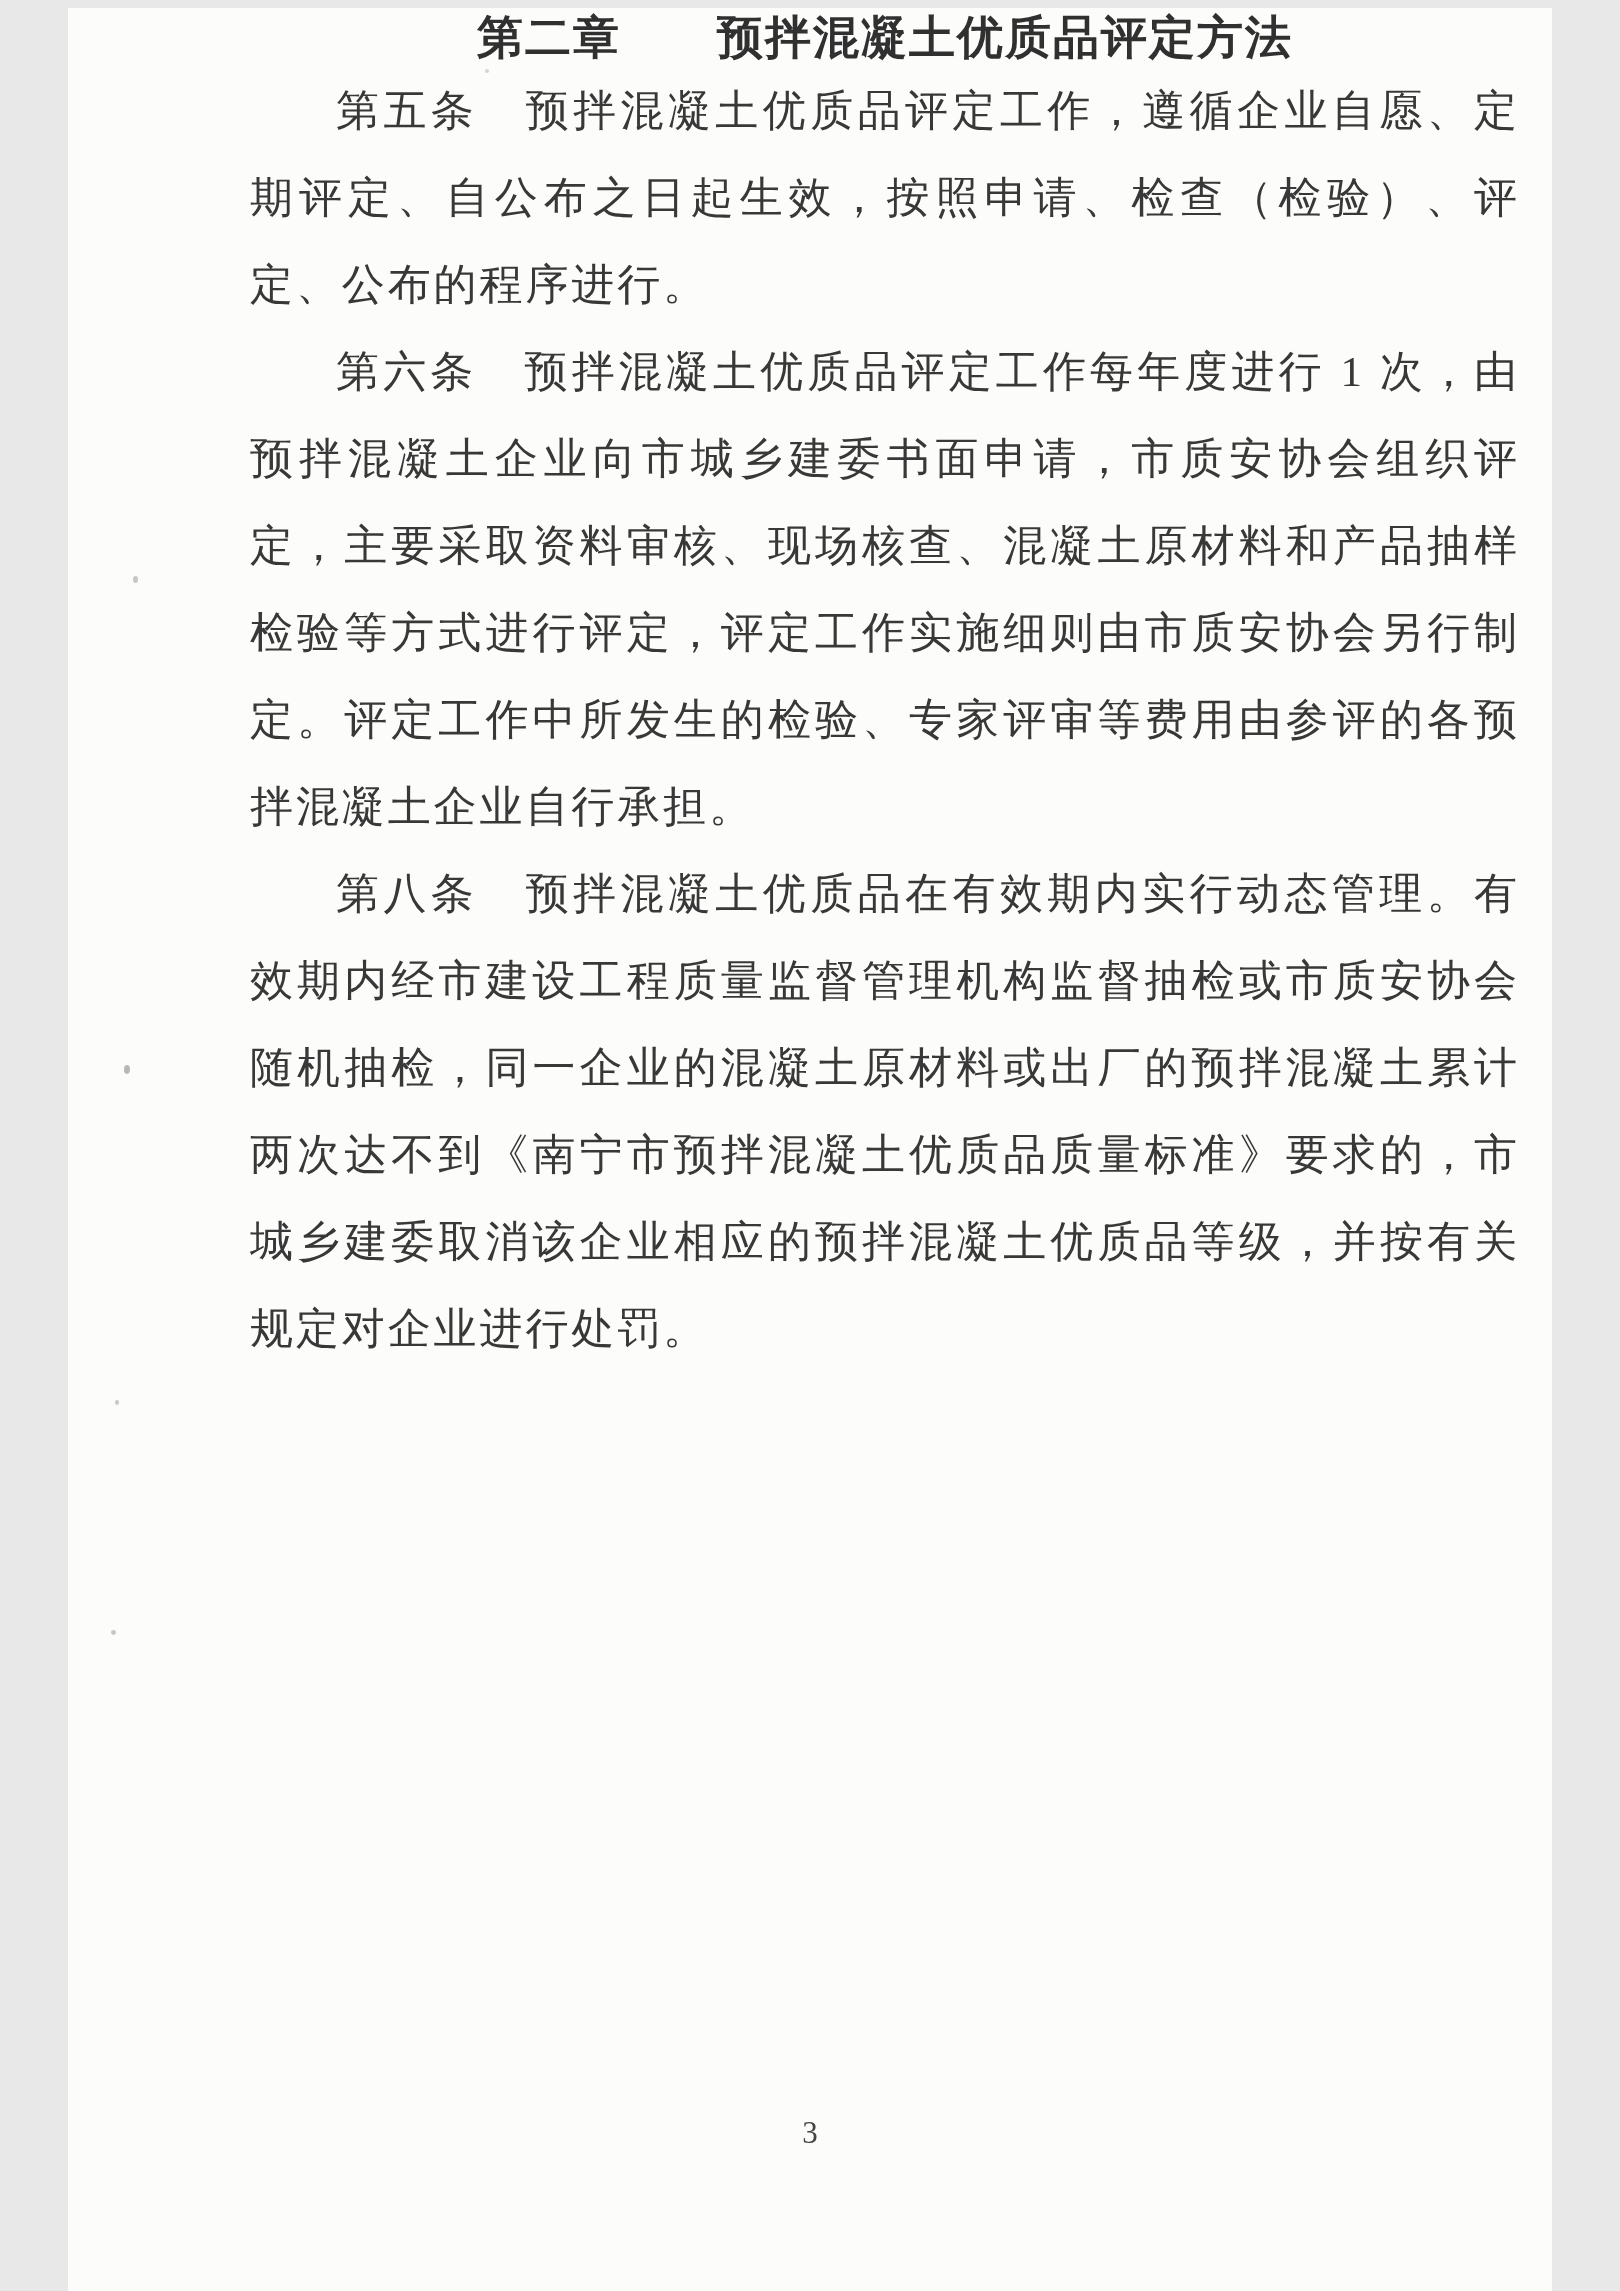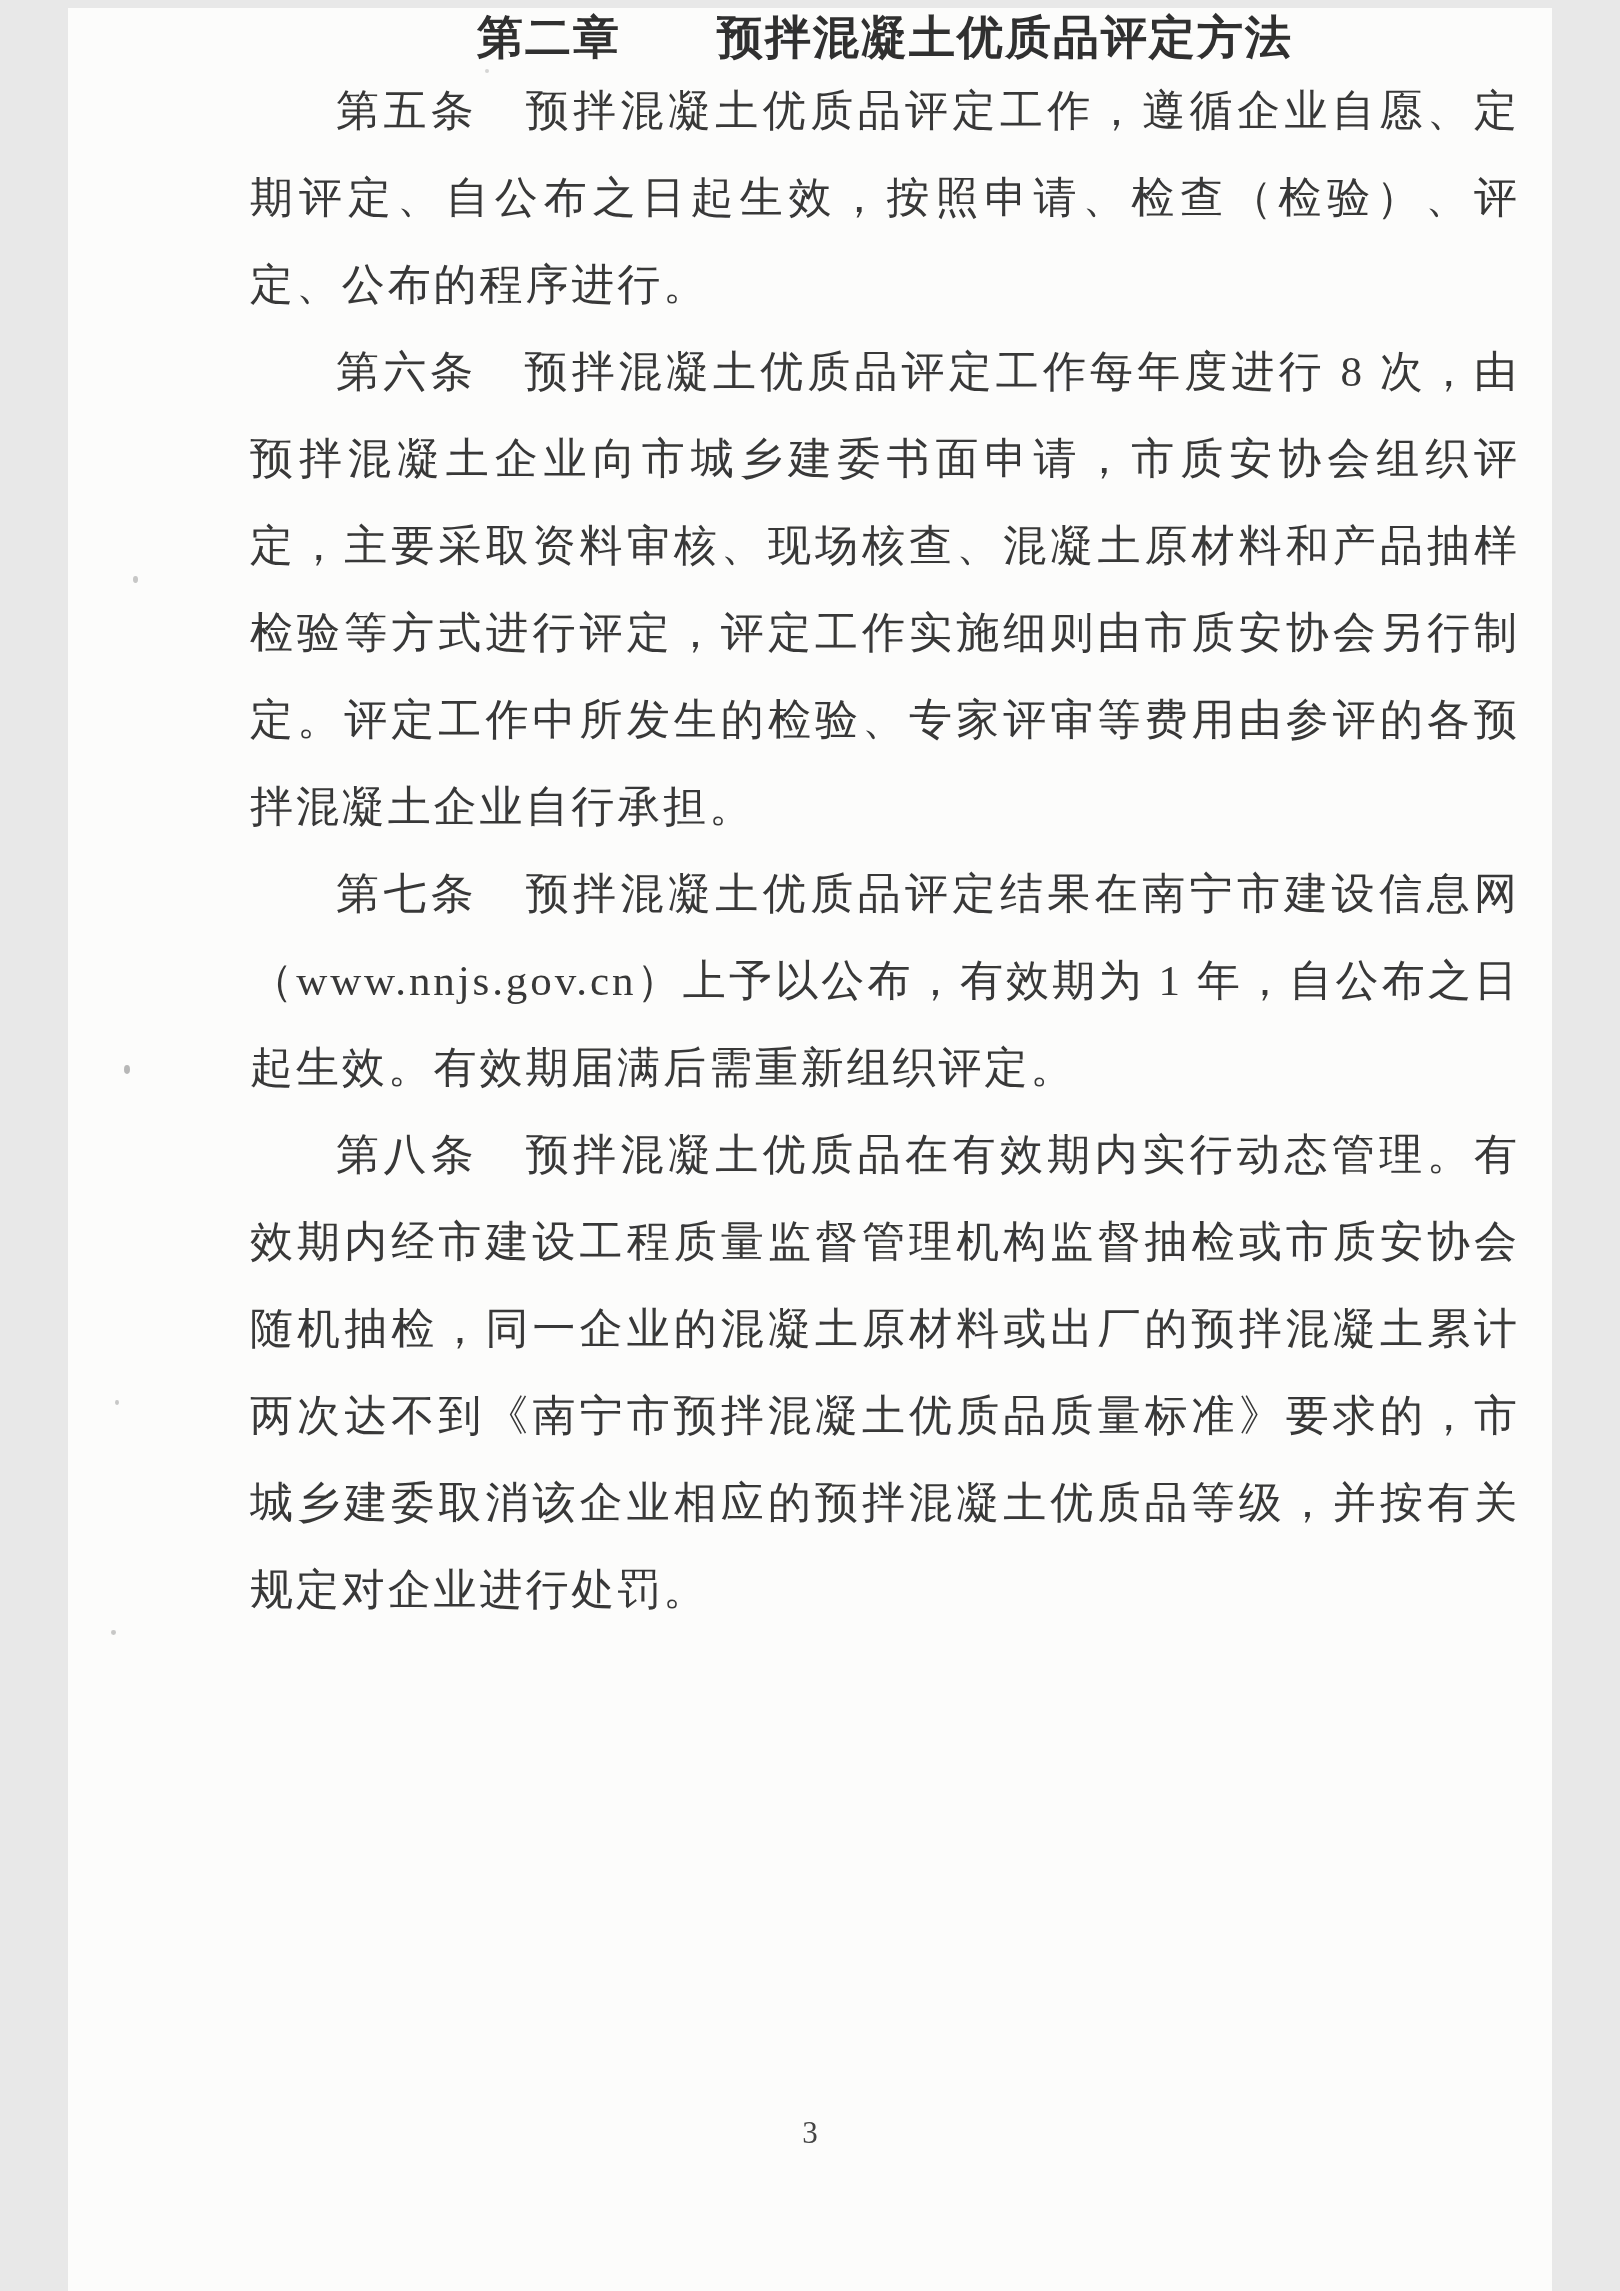--- a/index.html
+++ b/index.html
@@ -82,23 +82,22 @@
   <span class="speck speck-3"></span>
   <span class="speck speck-4"></span>
   <span class="speck speck-5"></span>
 
   <div class="content">
 
     <h1 class="chapter-heading ch2-heading">第二章　　预拌混凝土优质品评定方法</h1>
 
     <p class="article">第五条　预拌混凝土优质品评定工作，遵循企业自愿、定期评定、自公布之日起生效，按照申请、检查（检验）、评定、公布的程序进行。</p>
 
-    <p class="article">第六条　预拌混凝土优质品评定工作每年度进行 8 次，由预拌混凝土企业向市城乡建委书面申请，市质安协会组织评定，主要采取资料审核、现场核查、混凝土原材料和产品抽样检验等方式进行评定，评定工作实施细则由市质安协会另行制定。评定工作中所发生的检验、专家评审等费用由参评的各预拌混凝土企业自行承担。</p>
+    <p class="article">第六条　预拌混凝土优质品评定工作每年度进行 1 次，由预拌混凝土企业向市城乡建委书面申请，市质安协会组织评定，主要采取资料审核、现场核查、混凝土原材料和产品抽样检验等方式进行评定，评定工作实施细则由市质安协会另行制定。评定工作中所发生的检验、专家评审等费用由参评的各预拌混凝土企业自行承担。</p>
 
-    <p class="article">第七条　预拌混凝土优质品评定结果在南宁市建设信息网（www.nnjs.gov.cn）上予以公布，有效期为 1 年，自公布之日起生效。有效期届满后需重新组织评定。</p>
 
     <p class="article">第八条　预拌混凝土优质品在有效期内实行动态管理。有效期内经市建设工程质量监督管理机构监督抽检或市质安协会随机抽检，同一企业的混凝土原材料或出厂的预拌混凝土累计两次达不到《南宁市预拌混凝土优质品质量标准》要求的，市城乡建委取消该企业相应的预拌混凝土优质品等级，并按有关规定对企业进行处罚。</p>
 
 
 
   </div>
 
   <div class="page-number">3</div>
 
 </div>

